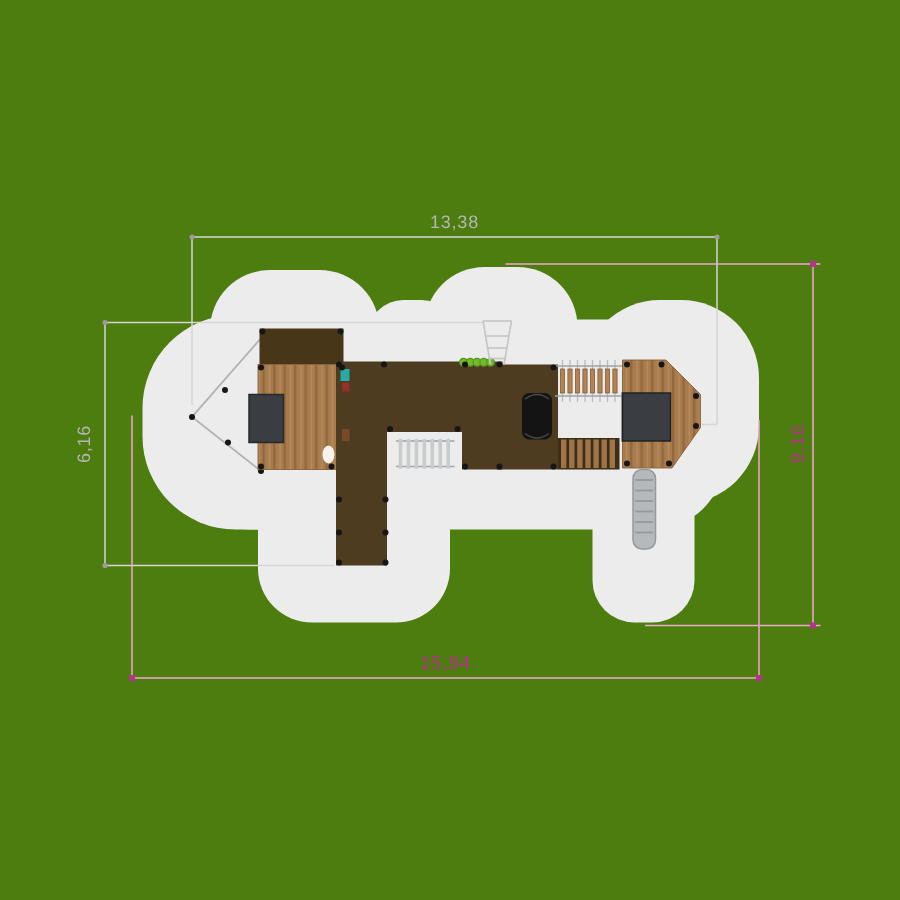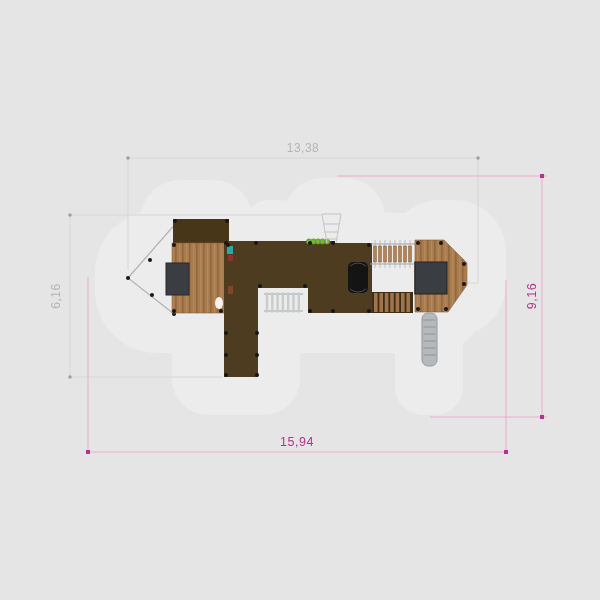--- a/index.html
+++ b/index.html
@@ -1,16 +1,16 @@
 <!DOCTYPE html>
 <html><head>
 <meta charset="utf-8">
 <style>
   html,body{margin:0;padding:0;background:#ffffff;}
-  .stage{position:relative;width:600px;height:600px;background:#e5e5e5;overflow:hidden;
+  .stage{position:relative;width:600px;height:600px;background:#4d7c0f;overflow:hidden;
          font-family:"Liberation Sans", sans-serif;}
   svg{display:block;}
   .dim-line{fill:none;stroke-width:1;}
   .dim-text-gray{fill:#b5b5b5;stroke:none;font-size:12px;letter-spacing:0.5px;
                  font-family:"Liberation Sans", sans-serif;}
   .dim-text-pink{fill:#b5338a;stroke:none;font-size:12.5px;letter-spacing:0.5px;
                  font-family:"Liberation Sans", sans-serif;}
   .dot-gray{fill:#9c9c9c;stroke:none;}
   .dot-pink{fill:#b5338a;stroke:none;}
   .post{fill:#161616;stroke:none;}

